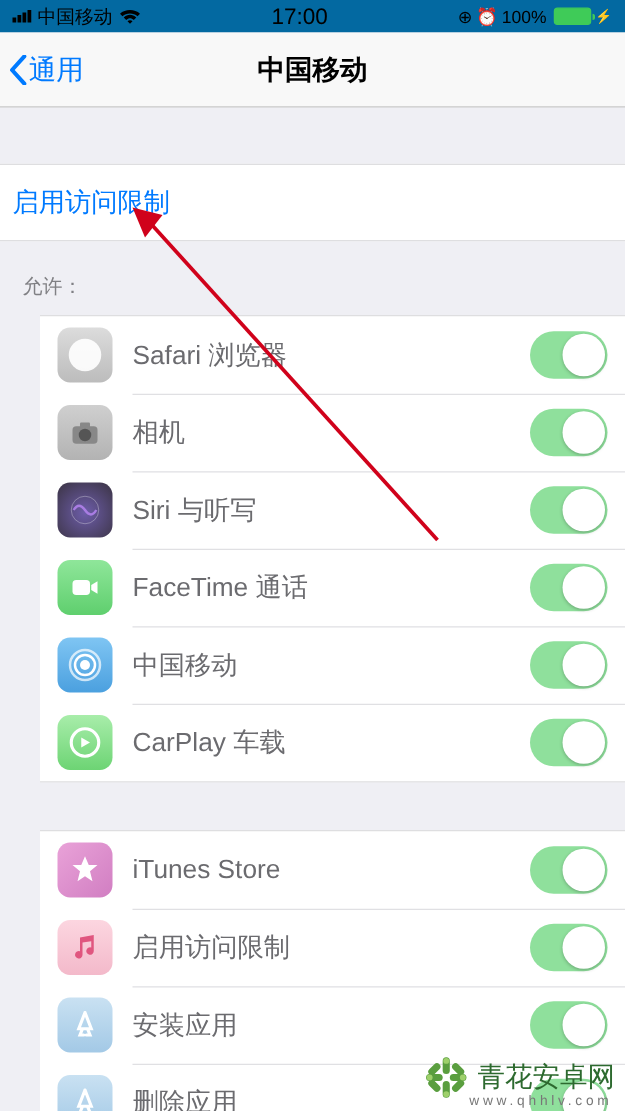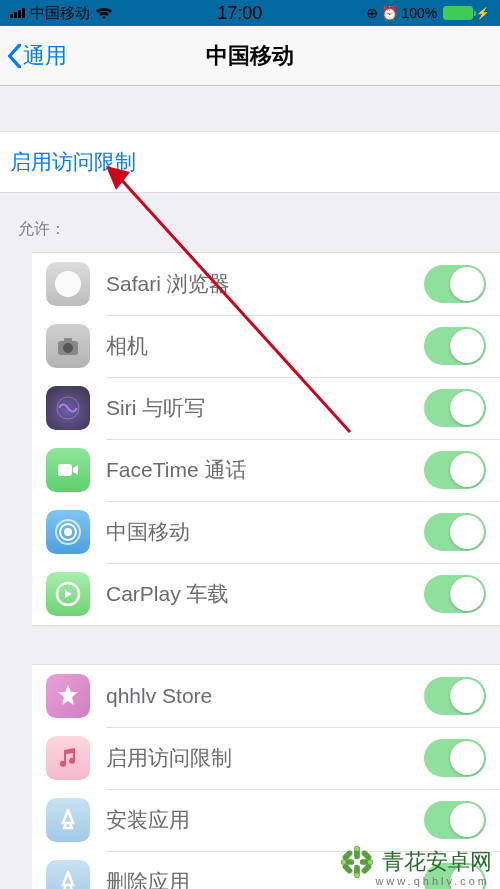--- a/index.html
+++ b/index.html
@@ -262,21 +262,21 @@
 
 <div style="height:38px"></div>
 
 <div class="group">
   <div class="row">
     <div class="app-icon i-itunes">
       <svg width="26" height="26" viewBox="0 0 26 26">
           <path d="M13 2l3 7h7l-6 5 2 8-6-4-6 4 2-8-6-5h7z" fill="#fff"></path>
         </svg>
     </div>
-    <div class="row-label">qhhlv Store</div>
+    <div class="row-label">iTunes Store</div>
     <div class="toggle"></div>
   </div>
   <div class="row">
     <div class="app-icon i-music">
       <svg width="26" height="26" viewBox="0 0 26 26">
           <path d="M9 5 20 3v13a3 3 0 11-2-3V8L11 9v10a3 3 0 11-2-3z" fill="#e0567f"></path>
         </svg>
     </div>
     <div class="row-label">启用访问限制</div>
     <div class="toggle"></div>

